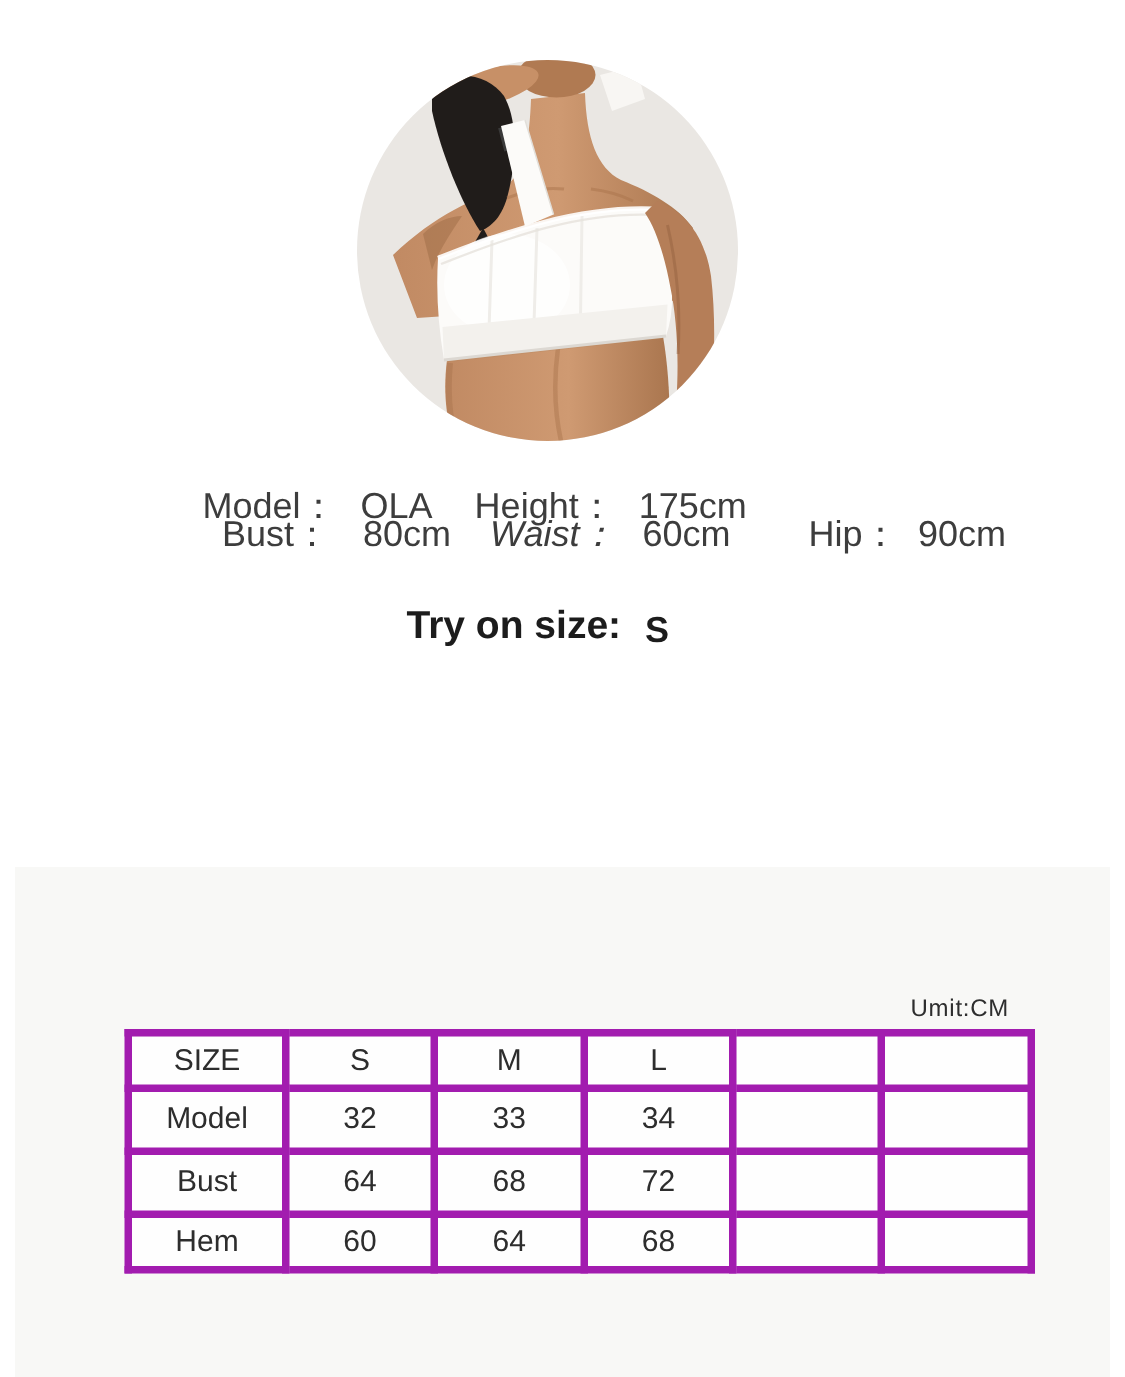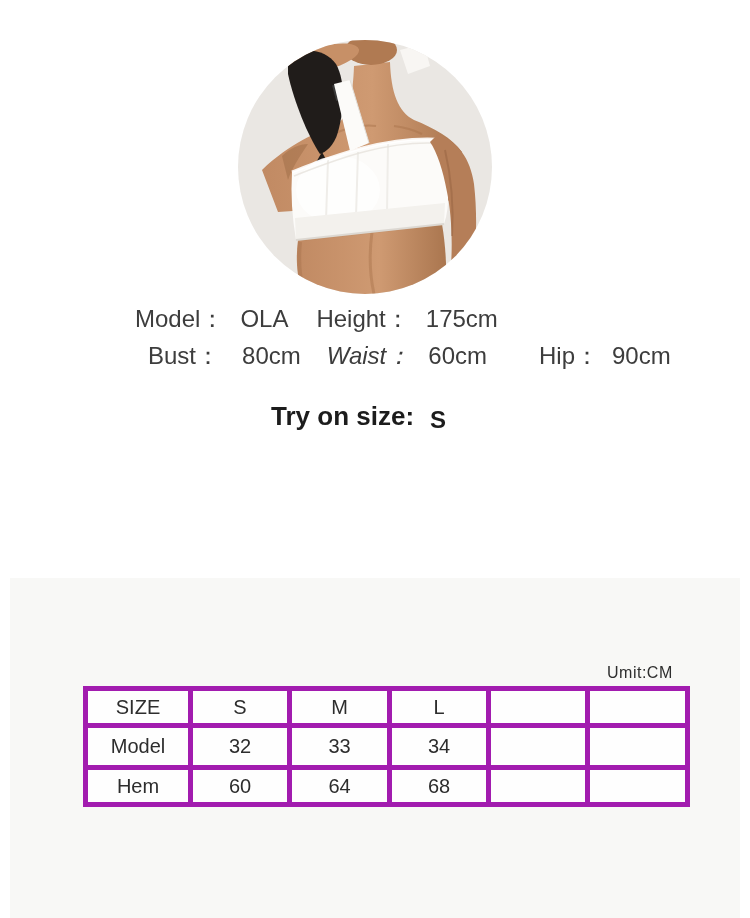--- a/index.html
+++ b/index.html
@@ -2,21 +2,21 @@
 <html><head>
 <meta charset="utf-8">
 <style>
   html,body{margin:0;padding:0;background:#ffffff;}
   .page{
     position:relative;width:750px;height:918px;background:#ffffff;
     font-family:"Liberation Sans", sans-serif;overflow:hidden;
   }
   .photo{position:absolute;left:238px;top:40px;width:254px;height:254px;}
   .info-line{position:absolute;white-space:nowrap;font-size:24px;color:#3d3d3d;}
-  .line1{left:135px;top:303px;}
+  .line1{left:135px;top:321px;}
   .line2{left:148px;top:340px;}
   .info-line .lbl,.info-line .val{display:inline-block;}
   .m-model{margin-right:16px;}
   .m-ola{margin-right:28px;}
   .m-height{margin-right:16px;}
   .m-bust{margin-right:22px;}
   .m-80{margin-right:26px;}
   .m-waist{margin-right:18px;font-style:italic;}
   .m-60{margin-right:52px;}
   .m-hip{margin-right:13px;}
@@ -129,20 +129,28 @@
           <th></th>
         </tr>
         <tr class="r1">
           <td>Model</td>
           <td>32</td>
           <td>33</td>
           <td>34</td>
           <td></td>
           <td></td>
         </tr>
+        <tr class="r2">
+          <td>Bust</td>
+          <td>64</td>
+          <td>68</td>
+          <td>72</td>
+          <td></td>
+          <td></td>
+        </tr>
         <tr class="r3">
           <td>Hem</td>
           <td>60</td>
           <td>64</td>
           <td>68</td>
           <td></td>
           <td></td>
         </tr>
       </tbody>
     </table>

